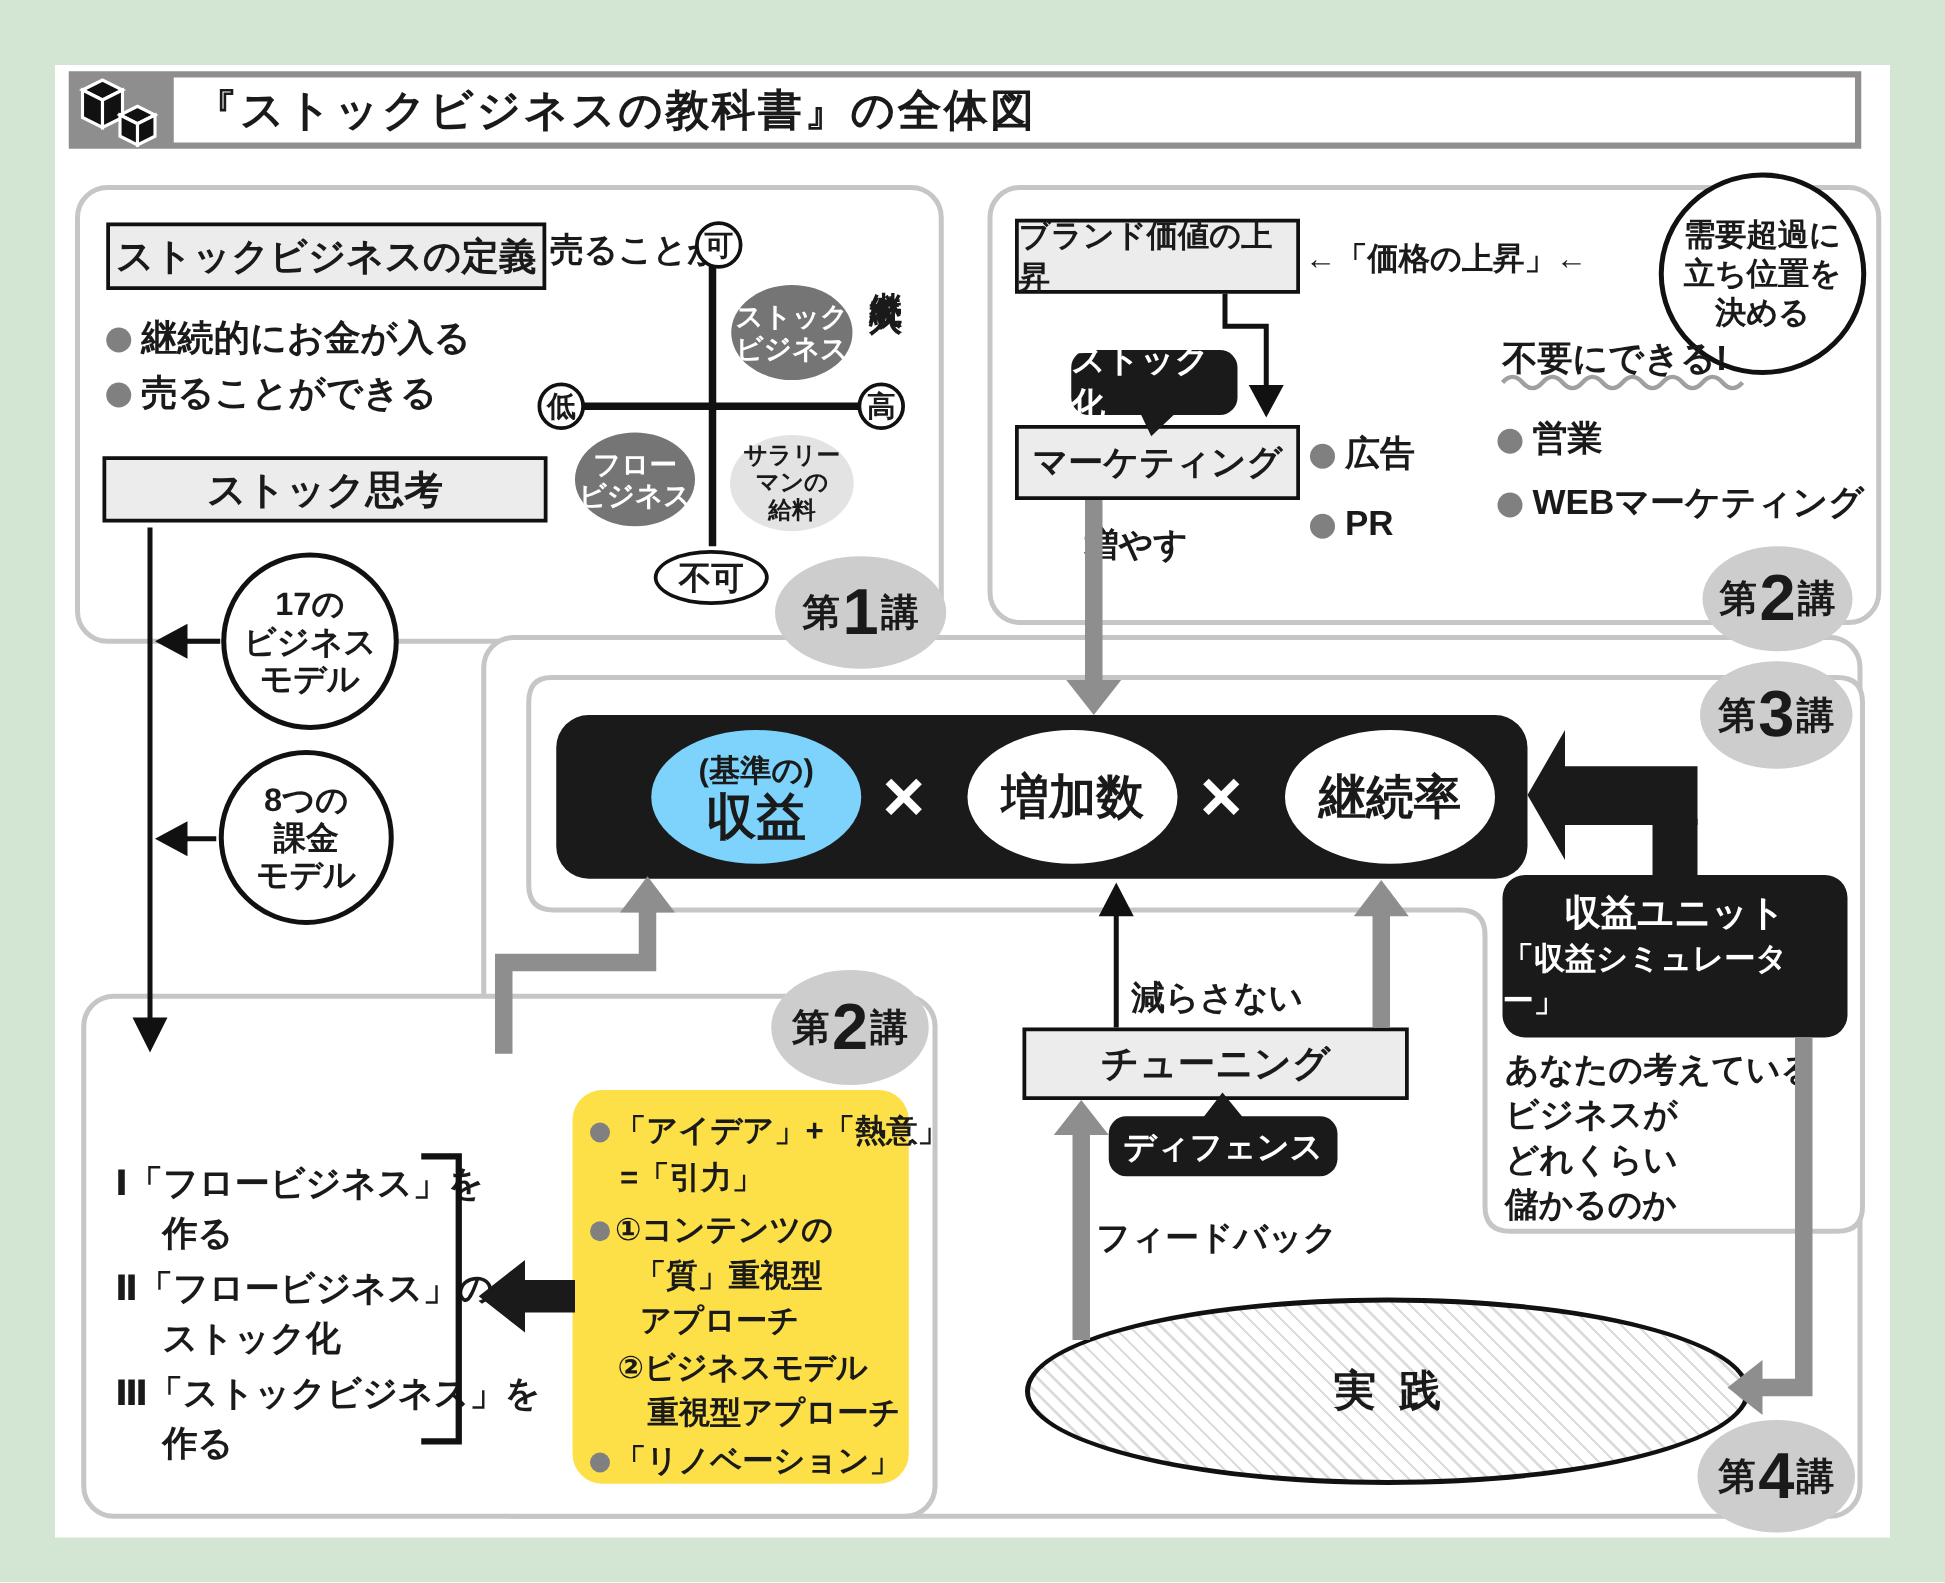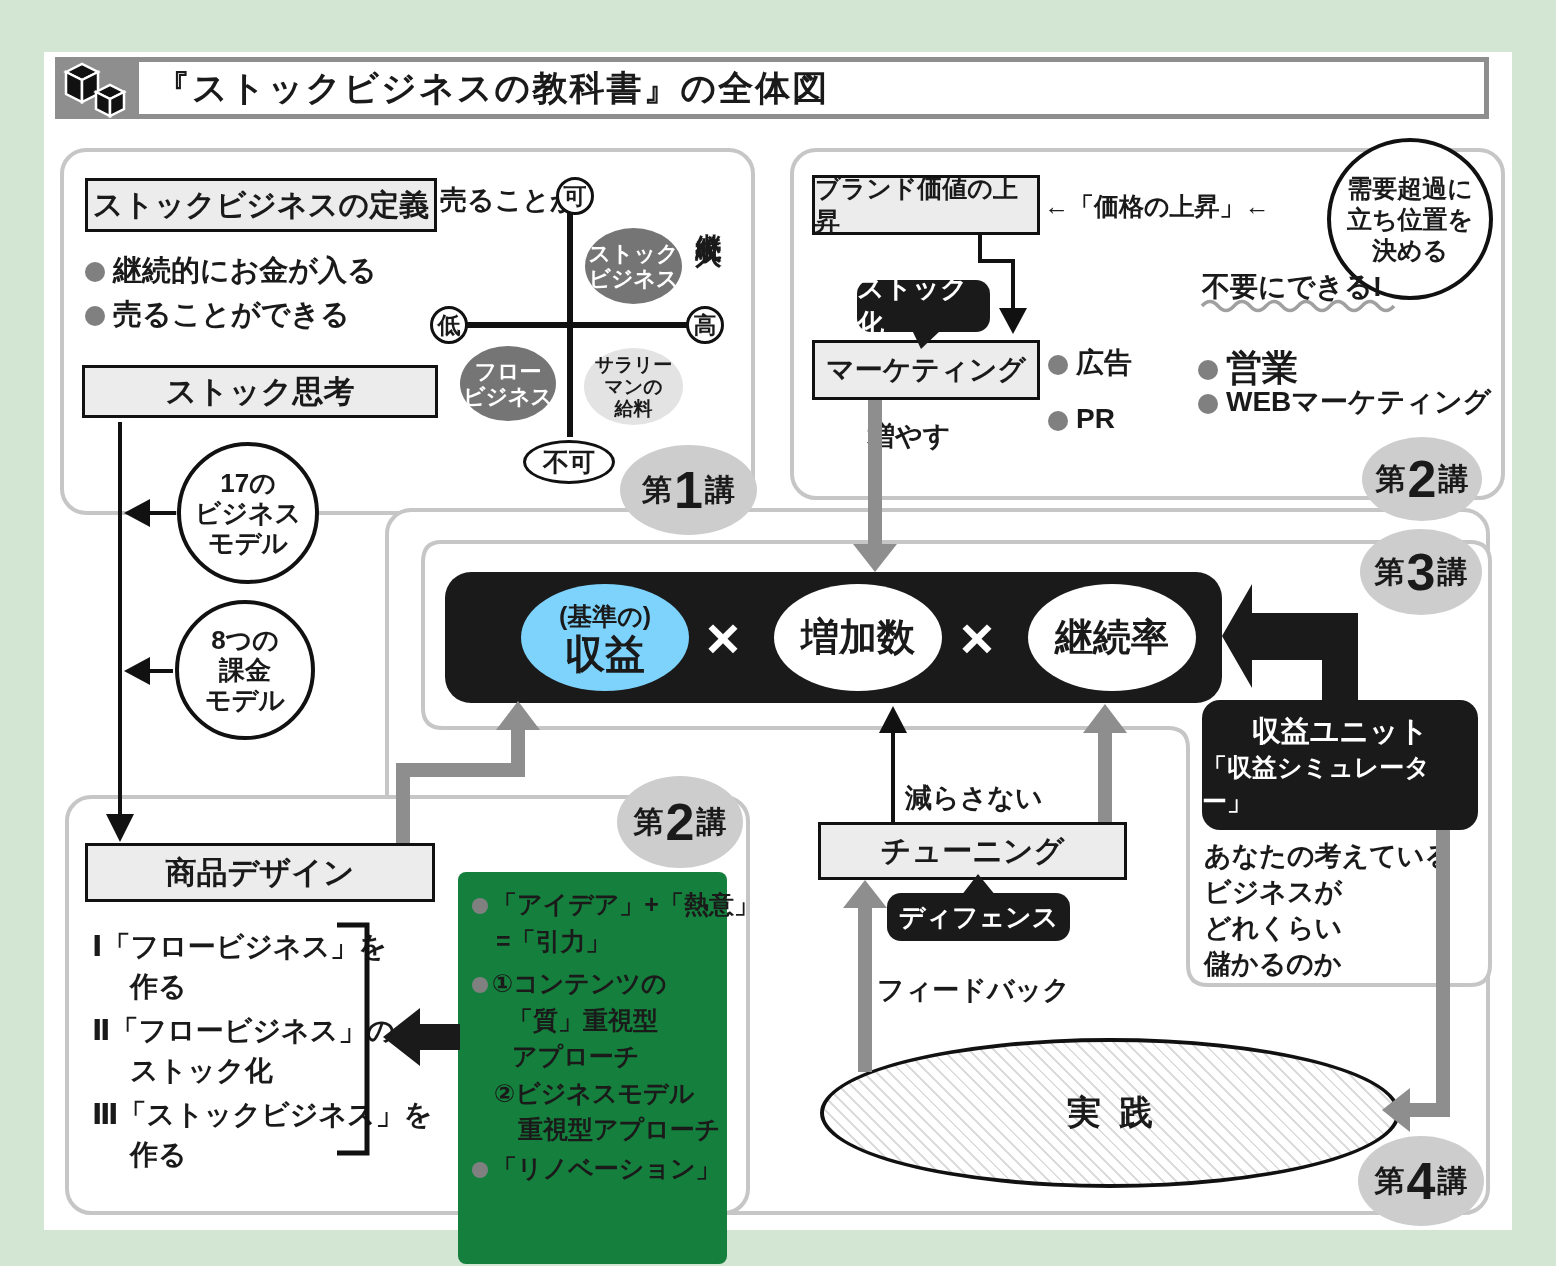--- a/index.html
+++ b/index.html
@@ -33,21 +33,21 @@
     font-weight:bold;z-index:30;}
   .badge .b-sm{font-size:30px;}
   .badge .b-num{font-size:52px;line-height:1;margin:0 2px;}
   .btxt{position:absolute;font-weight:bold;z-index:20;white-space:nowrap;}
   .dot{display:inline-block;width:20px;height:20px;border-radius:50%;background:#808080;margin-right:8px;vertical-align:middle;}
   .vtext{writing-mode:vertical-rl;text-orientation:upright;}
   .practice{position:absolute;left:820px;top:1038px;width:580px;height:150px;border:4px solid #111;border-radius:50%;
     background:repeating-linear-gradient(45deg,#ffffff 0 7px,#dcdcdc 7px 9px);
     display:flex;align-items:center;justify-content:center;z-index:20;box-sizing:border-box;}
   .practice span{font-size:34px;font-weight:bold;letter-spacing:18px;padding-left:18px;}
-  .infobox{position:absolute;left:458px;top:872px;width:269px;height:392px;background:#15803d;border-radius:8px;z-index:20;}
+  .infobox{position:absolute;left:458px;top:872px;width:269px;height:315px;background:#fde047;border-radius:24px;z-index:20;}
   .inforow{position:absolute;font-weight:bold;font-size:25px;white-space:nowrap;}
   .inforow .dot{width:16px;height:16px;margin-right:4px;}
 </style>
 </head>
 <body>
 
 <div class="stage">
   <div class="white-area"></div>
 
   <div class="titlebar">
@@ -153,21 +153,21 @@
   <div class="blackbox" style="left:857px;top:280px;width:133px;height:52px;font-size:27px;">
     <span>ストック化</span>
   </div>
   <div class="gbox" style="left:812px;top:340px;width:228px;height:60px;font-size:28px;">
     <span>マーケティング</span>
   </div>
   <div class="btxt" style="left:1202px;top:268px;font-size:28px;">不要にできる!</div>
   <div class="btxt" style="left:1048px;top:344px;font-size:28px;">
     <span class="dot"></span><span>広告</span>
   </div>
-  <div class="btxt" style="left:1198px;top:344px;font-size:36px;">
+  <div class="btxt" style="left:1198px;top:332px;font-size:28px;">
     <span class="dot"></span><span>営業</span>
   </div>
   <div class="btxt" style="left:1048px;top:383px;font-size:28px;margin-top:20px;">
     <span class="dot"></span><span>PR</span>
   </div>
   <div class="btxt" style="left:1198px;top:383px;font-size:28px;">
     <span class="dot"></span><span>WEBマーケティング</span>
   </div>
   <div class="btxt" style="left:868px;top:418px;font-size:27px;">増やす</div>
   <div class="badge" style="left:1362px;top:437px;width:120px;height:84px;">
@@ -196,23 +196,20 @@
   </div>
   <div class="blackbox" style="left:1202px;top:700px;width:276px;height:130px;border-radius:18px;flex-direction:column;">
     <div style="font-size:29px;line-height:38px;">収益ユニット</div>
     <div style="font-size:25px;line-height:34px;">「収益シミュレーター」</div>
   </div>
   <div class="btxt" style="left:1204px;top:838px;font-size:27px;">あなたの考えている</div>
   <div class="btxt" style="left:1204px;top:874px;font-size:27px;">ビジネスが</div>
   <div class="btxt" style="left:1204px;top:910px;font-size:27px;">どれくらい</div>
   <div class="btxt" style="left:1204px;top:946px;font-size:27px;">儲かるのか</div>
 
-  <div class="gbox" style="left:85px;top:843px;width:350px;height:59px;font-size:31px;">
-    <span>商品デザイン</span>
-  </div>
   <div class="btxt" style="left:92px;top:928px;font-size:28px;">Ⅰ「フロービジネス」を</div>
   <div class="btxt" style="left:130px;top:968px;font-size:28px;">作る</div>
   <div class="btxt" style="left:92px;top:1012px;font-size:28px;">Ⅱ「フロービジネス」の</div>
   <div class="btxt" style="left:130px;top:1052px;font-size:28px;">ストック化</div>
   <div class="btxt" style="left:92px;top:1096px;font-size:28px;">Ⅲ「ストックビジネス」を</div>
   <div class="btxt" style="left:130px;top:1136px;font-size:28px;">作る</div>
   <div class="infobox">
     <div class="inforow" style="left:14px;top:16px;"><span class="dot"></span><span>「アイデア」+「熱意」</span></div>
     <div class="inforow" style="left:38px;top:53px;"><span>=「引力」</span></div>
     <div class="inforow" style="left:14px;top:95px;"><span class="dot"></span><span>①コンテンツの</span></div>

